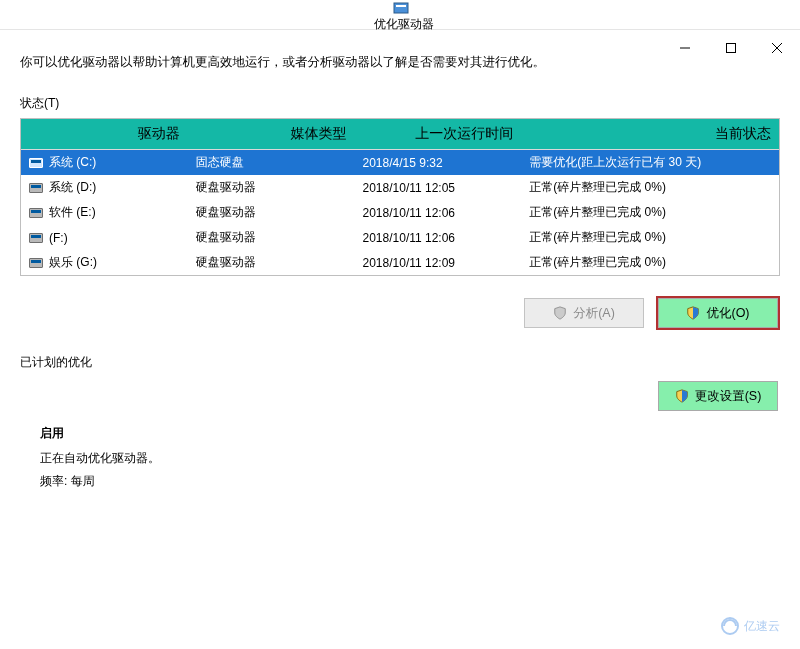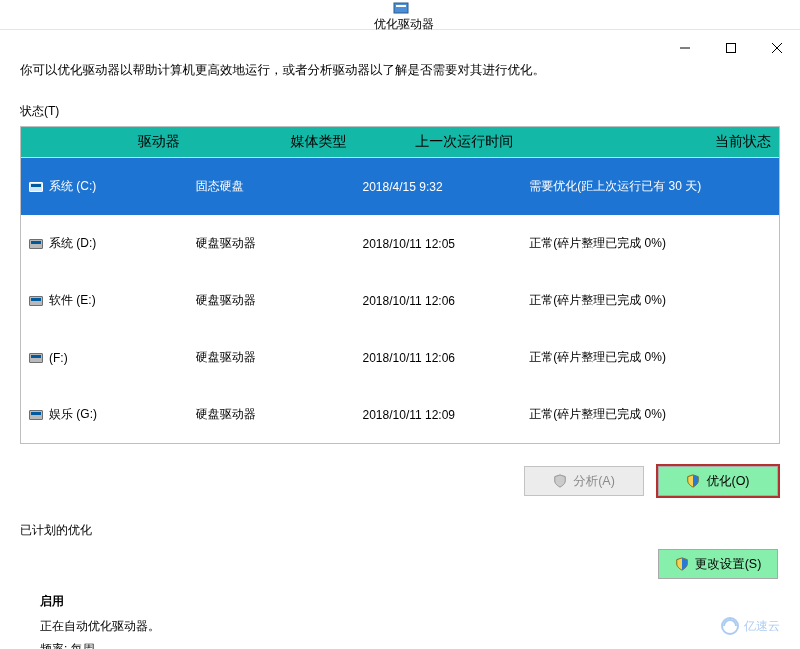--- a/index.html
+++ b/index.html
@@ -27,37 +27,37 @@
     display: inline-flex;
   }
   .titlebar .title { flex: 0 0 auto; }
   .win-controls { margin-left: auto; display: flex; }
   .win-btn {
     width: 46px; height: 30px; display:flex;
     align-items:center; justify-content:center;
     color:#333;
   }
   .content { padding: 14px 20px 8px 20px; }
-  .intro { margin: 18px 0 24px 0; font-size: 12.5px; }
+  .intro { margin: 10px 0 24px 0; font-size: 12.5px; }
   .section-label { margin-bottom: 6px; }
   .drive-box {
     border: 1px solid #bfbfbf;
     padding: 0;
   }
   table { width: 100%; border-collapse: collapse; table-layout: fixed; }
   th {
     text-align: right;
     font-weight: normal;
     font-size: 14px;
     padding: 6px 8px;
     border-bottom: 1px solid #d9d9d9;
     background: #14b8a6;
   }
   td {
-    padding: 20px 8px;
+    padding: 4px 8px;
     font-size: 12px;
     vertical-align: middle;
     white-space: nowrap;
     overflow: hidden;
   }
   tr.selected td { background: #1e74d2; color: #fff; }
   .drive-icon {
     display:inline-block; width:14px; height:10px;
     vertical-align:middle; margin-right:6px;
     background:#b9b9b9; border:1px solid #6e6e6e; border-radius:1px;

